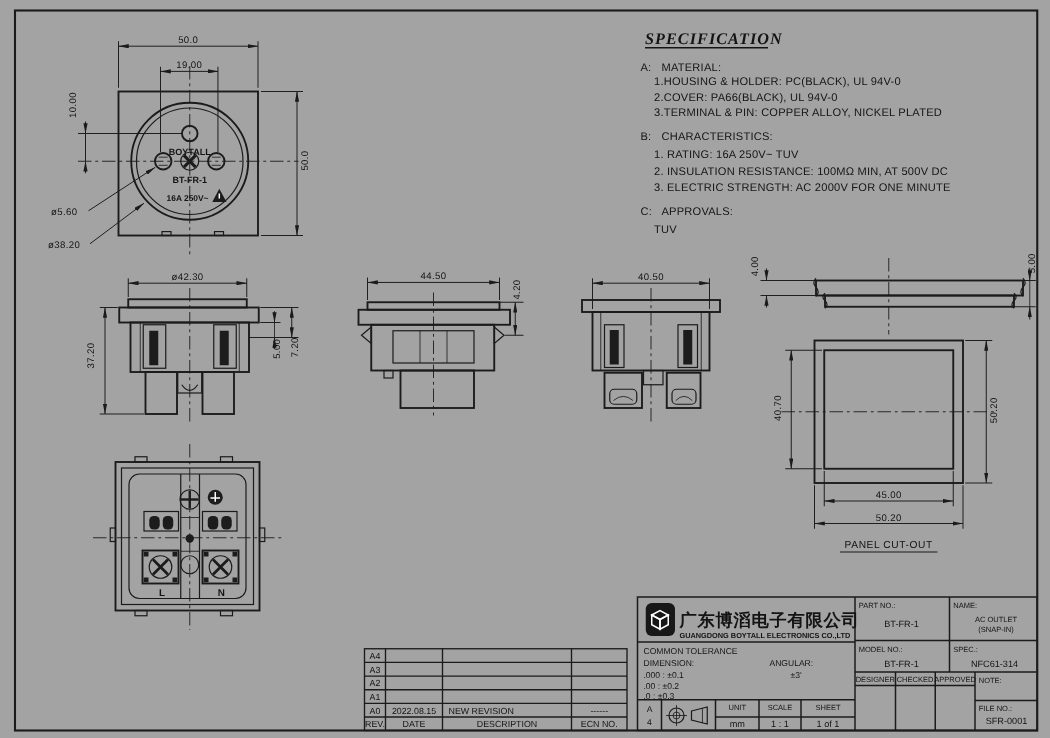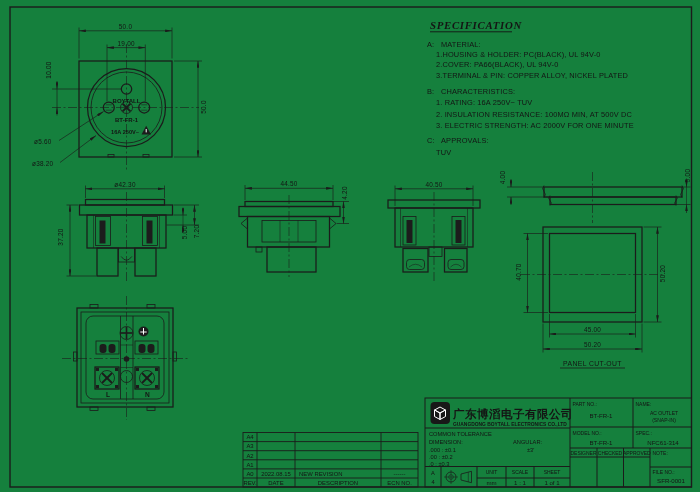--- a/index.html
+++ b/index.html
@@ -1,16 +1,16 @@
 <!DOCTYPE html>
 <html><head>
 <meta charset="utf-8">
 <style>
   html,body{margin:0;padding:0;background:#e8e8e8}
-  .sheet{position:relative;width:700px;height:492px;background:#15803d;overflow:hidden;
+  .sheet{position:relative;width:700px;height:492px;background:#a3a3a3;overflow:hidden;
          font-family:"Liberation Sans",sans-serif}
   svg{position:absolute;left:0;top:0}
   .obj{stroke:#1b1b1b;stroke-width:1.25;fill:none}
   .thin{stroke:#1b1b1b;stroke-width:0.8;fill:none}
   .xfine{stroke:#1b1b1b;stroke-width:0.55;fill:none}
   .dim{stroke:#1b1b1b;stroke-width:0.65;fill:none}
   .cl{stroke:#1b1b1b;stroke-width:0.6;fill:none;stroke-dasharray:9 2.5 2 2.5}
   .dk{fill:#1c1c1c;stroke:none}
   .wt{stroke:#ffffff;stroke-width:1;fill:none}
   text{font-family:"Liberation Sans",sans-serif;fill:#141414;stroke:none}

